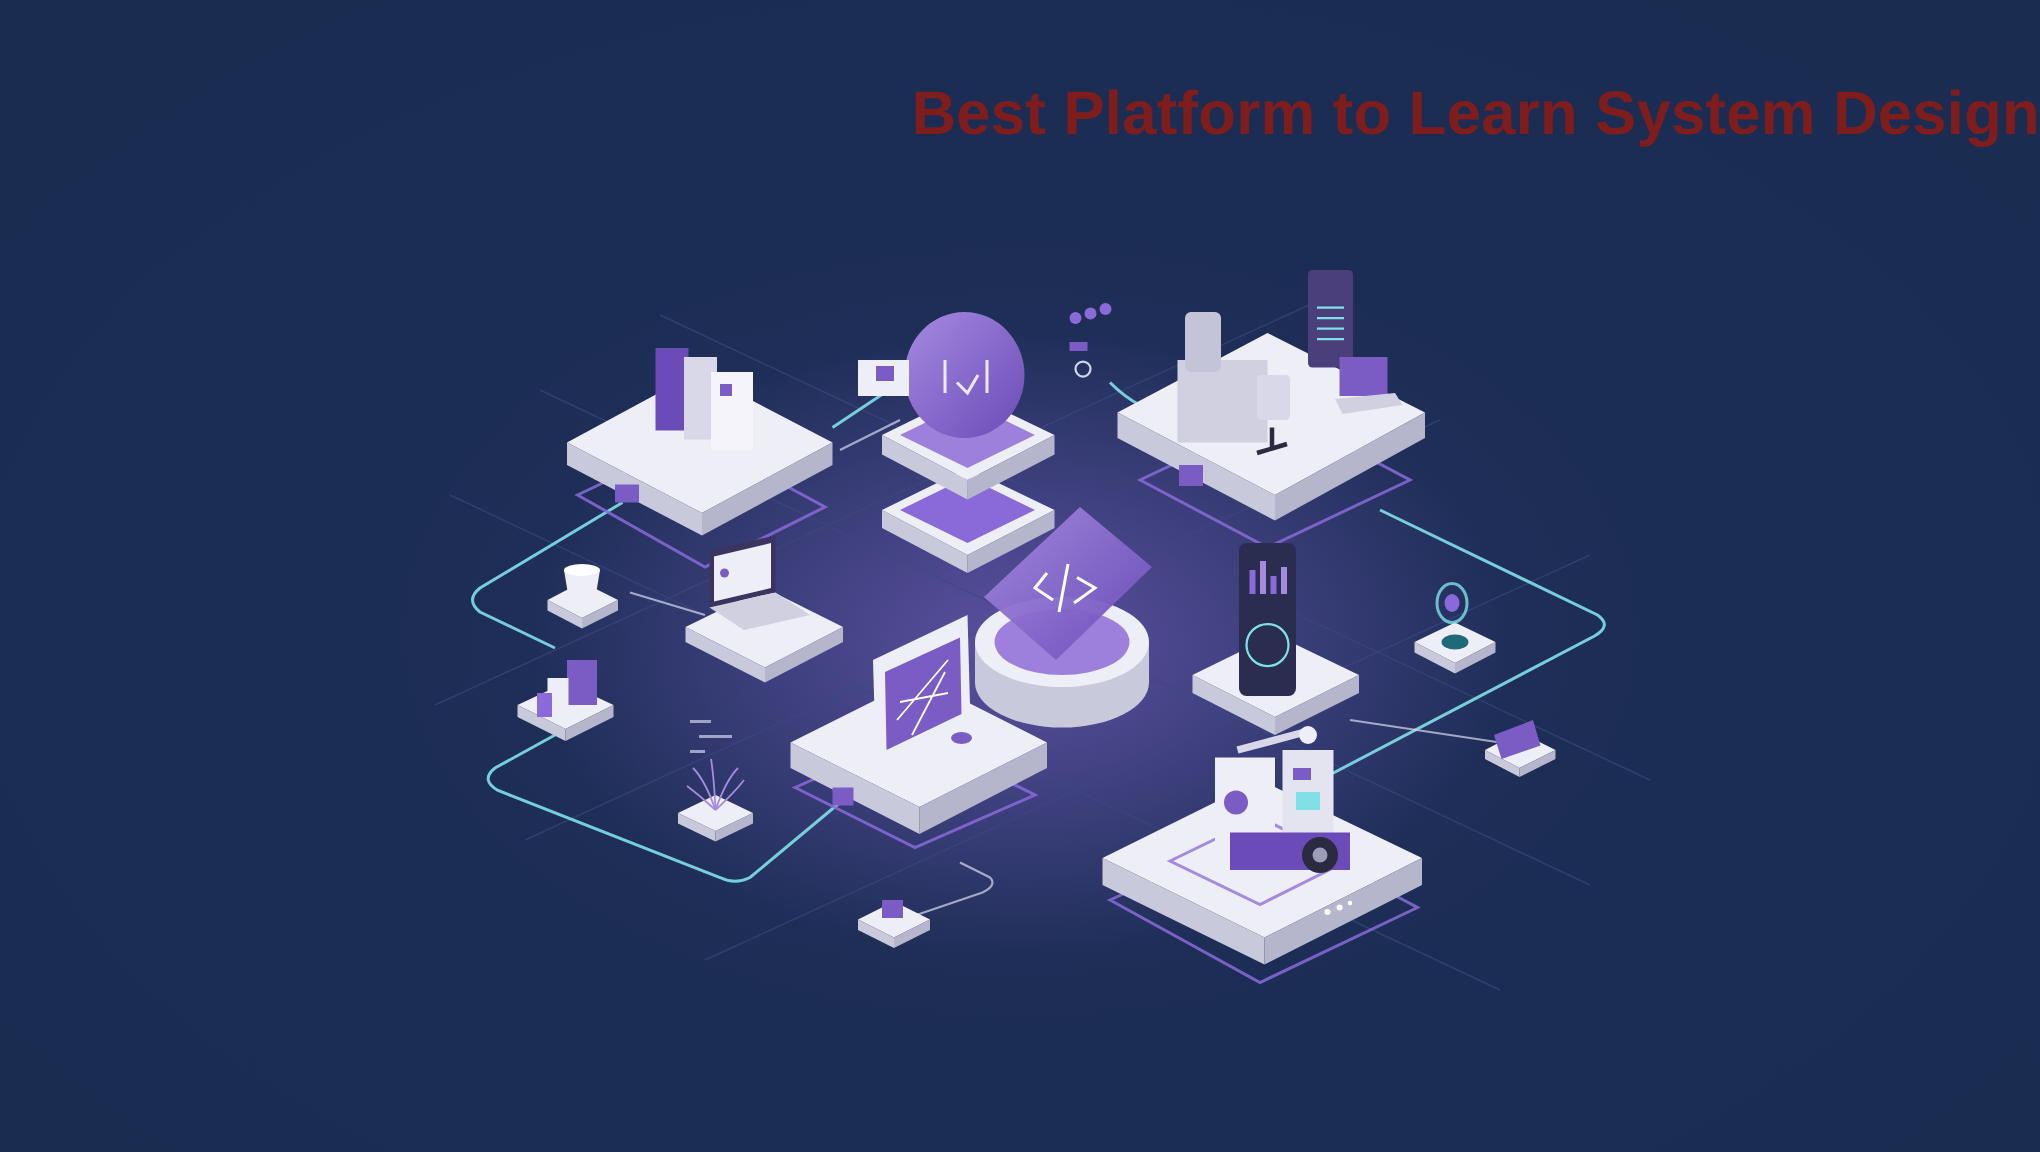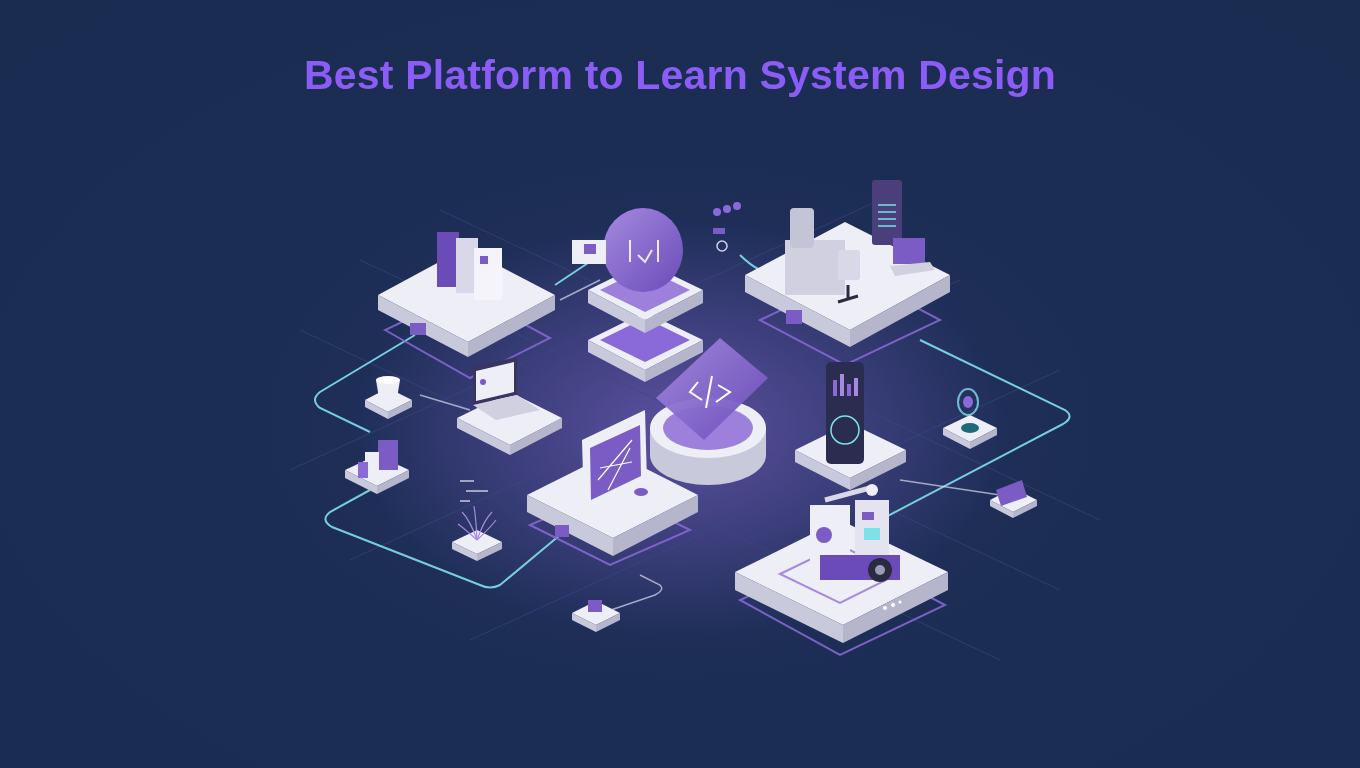--- a/index.html
+++ b/index.html
@@ -4,21 +4,21 @@
 <style>
   html, body { margin:0; padding:0; }
   body {
     width:1360px; height:768px; overflow:hidden;
     background: radial-gradient(ellipse at 50% 55%, #24315f 0%, #1c2d55 45%, #1a2c50 100%);
     font-family: "Liberation Sans", "DejaVu Sans", sans-serif;
     position:relative;
   }
   .title {
     position:absolute; left:0; right:0; top:52px;
-    text-align:center; color:#8b5cf6;
+    text-align:right; color:#7f1d1d;
     font-size:41px; font-weight:700; letter-spacing:0.2px;
   }
   .scene { position:absolute; left:0; top:0; width:1360px; height:768px; }
 </style>
 </head>
 <body>
 
 <div class="title">Best Platform to Learn System Design</div>
 
 <svg class="scene" viewBox="0 0 1360 768" xmlns="http://www.w3.org/2000/svg">

